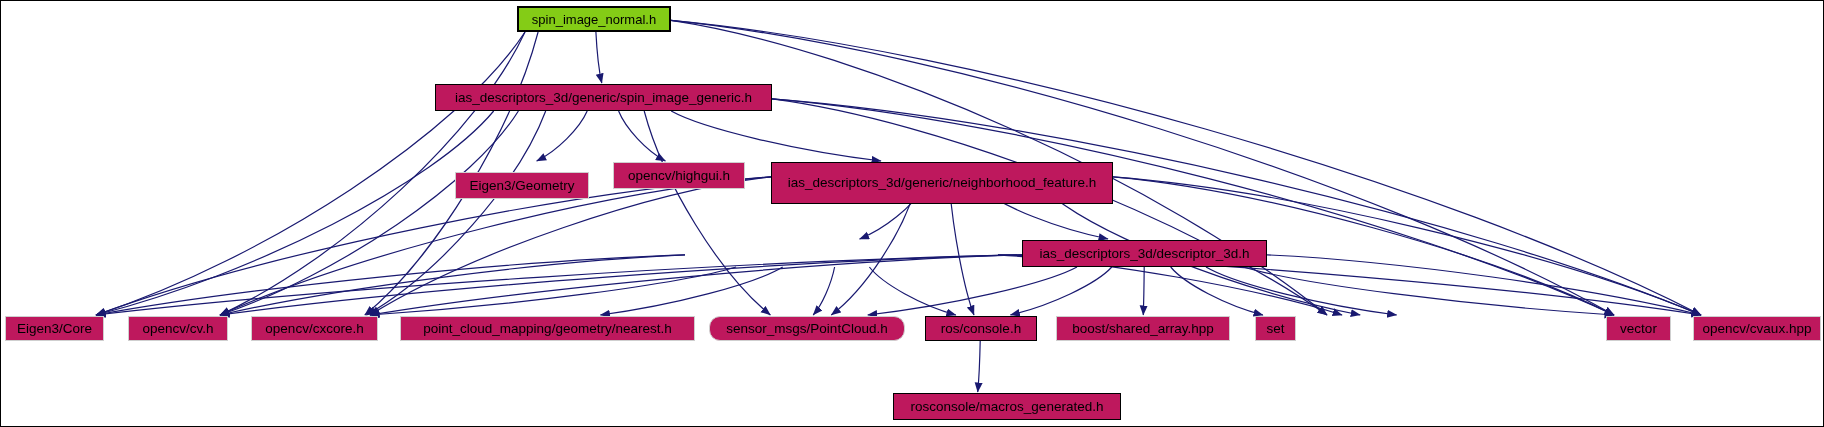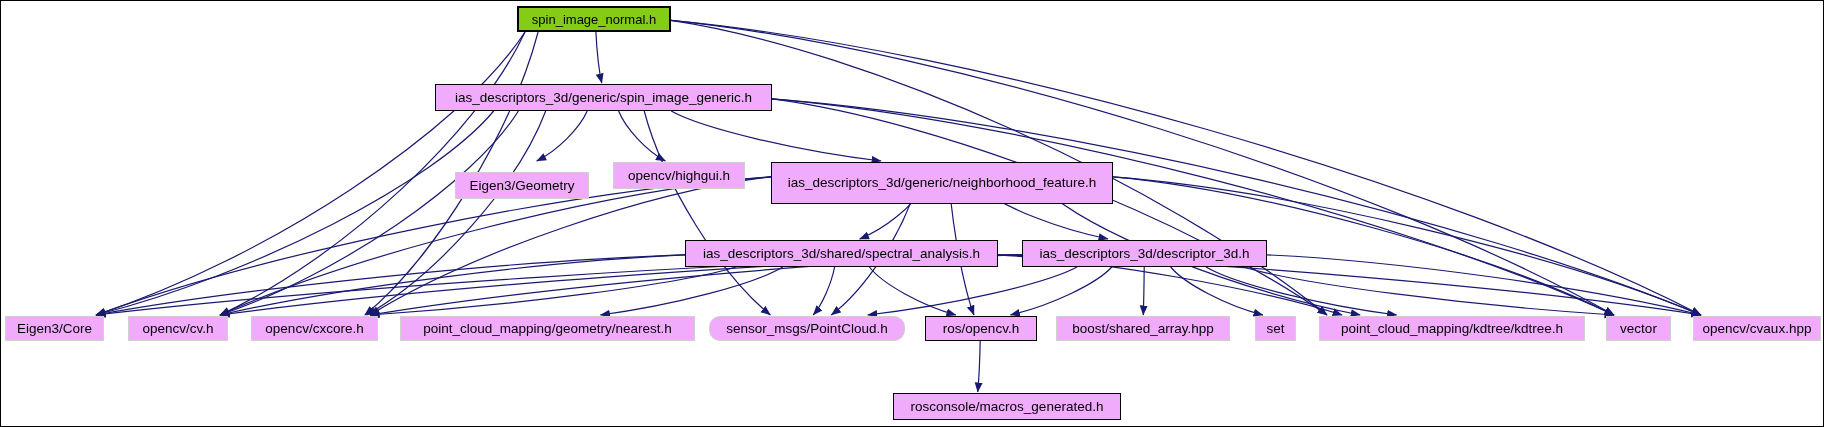--- a/index.html
+++ b/index.html
@@ -11,21 +11,21 @@
     background:#ffffff;
     font-family:"Liberation Sans", sans-serif;
     overflow:hidden;
   }
   #edge-layer{position:absolute;left:0;top:0;width:1824px;height:427px;z-index:0;}
   .node{
     position:absolute;
     box-sizing:border-box;
     display:flex;align-items:center;justify-content:center;
     font-size:13.5px;color:#000;
-    background:#f0abfc;
+    background:#be185d;
     white-space:nowrap;
     z-index:2;
     line-height:1;
   }
   .node.root{background:#84cc16;border:2px solid #000;font-size:13px;}
   .node.linked{border:1px solid #000;}
   .node.external{border:1px solid #cfcfcf;}
 </style>
 </head>
 <body>
@@ -86,28 +86,26 @@
         <path d="M1205,266 C1233.5975,282.8 1319.39,304.4 1395.65,314" marker-end="url(#arrow)"></path>
         <path d="M979.2,340 C978.8280000000001,357.85 977.712,380.8 976.72,391" marker-end="url(#arrow)"></path>
       </g>
   </svg>
 
   <div class="node root" style="left:516px;top:5px;width:154px;height:26px;">spin_image_normal.h</div>
   <div class="node linked" style="left:434px;top:83px;width:337px;height:27px;">ias_descriptors_3d/generic/spin_image_generic.h</div>
   <div class="node external" style="left:454px;top:171px;width:134px;height:27px;">Eigen3/Geometry</div>
   <div class="node external" style="left:612px;top:161px;width:132px;height:27px;">opencv/highgui.h</div>
   <div class="node linked" style="left:770px;top:161px;width:342px;height:42px;">ias_descriptors_3d/generic/neighborhood_feature.h</div>
-  <div class="node linked" style="left:684px;top:239px;width:313px;height:27px;">ias_descriptors_3d/shared/spectral_analysis.h</div>
   <div class="node linked" style="left:1021px;top:239px;width:245px;height:27px;">ias_descriptors_3d/descriptor_3d.h</div>
   <div class="node external" style="left:4px;top:315px;width:99px;height:25px;">Eigen3/Core</div>
   <div class="node external" style="left:127px;top:315px;width:100px;height:25px;">opencv/cv.h</div>
   <div class="node external" style="left:250px;top:315px;width:127px;height:25px;">opencv/cxcore.h</div>
   <div class="node external" style="left:399px;top:315px;width:295px;height:25px;">point_cloud_mapping/geometry/nearest.h</div>
   <div class="node external" style="left:708px;top:315px;width:196px;height:25px;border-radius:11px;">sensor_msgs/PointCloud.h</div>
-  <div class="node linked" style="left:924px;top:315px;width:112px;height:25px;">ros/opencv.h</div>
+  <div class="node linked" style="left:924px;top:315px;width:112px;height:25px;">ros/console.h</div>
   <div class="node external" style="left:1055px;top:315px;width:174px;height:25px;">boost/shared_array.hpp</div>
   <div class="node external" style="left:1254px;top:315px;width:41px;height:25px;">set</div>
-  <div class="node external" style="left:1318px;top:315px;width:266px;height:25px;">point_cloud_mapping/kdtree/kdtree.h</div>
   <div class="node external" style="left:1605px;top:315px;width:65px;height:25px;">vector</div>
   <div class="node external" style="left:1692px;top:315px;width:128px;height:25px;">opencv/cvaux.hpp</div>
   <div class="node linked" style="left:862px;top:392px;width:228px;height:27px;margin-left:30px;">rosconsole/macros_generated.h</div>
 
 </div>
 
 </body></html>

